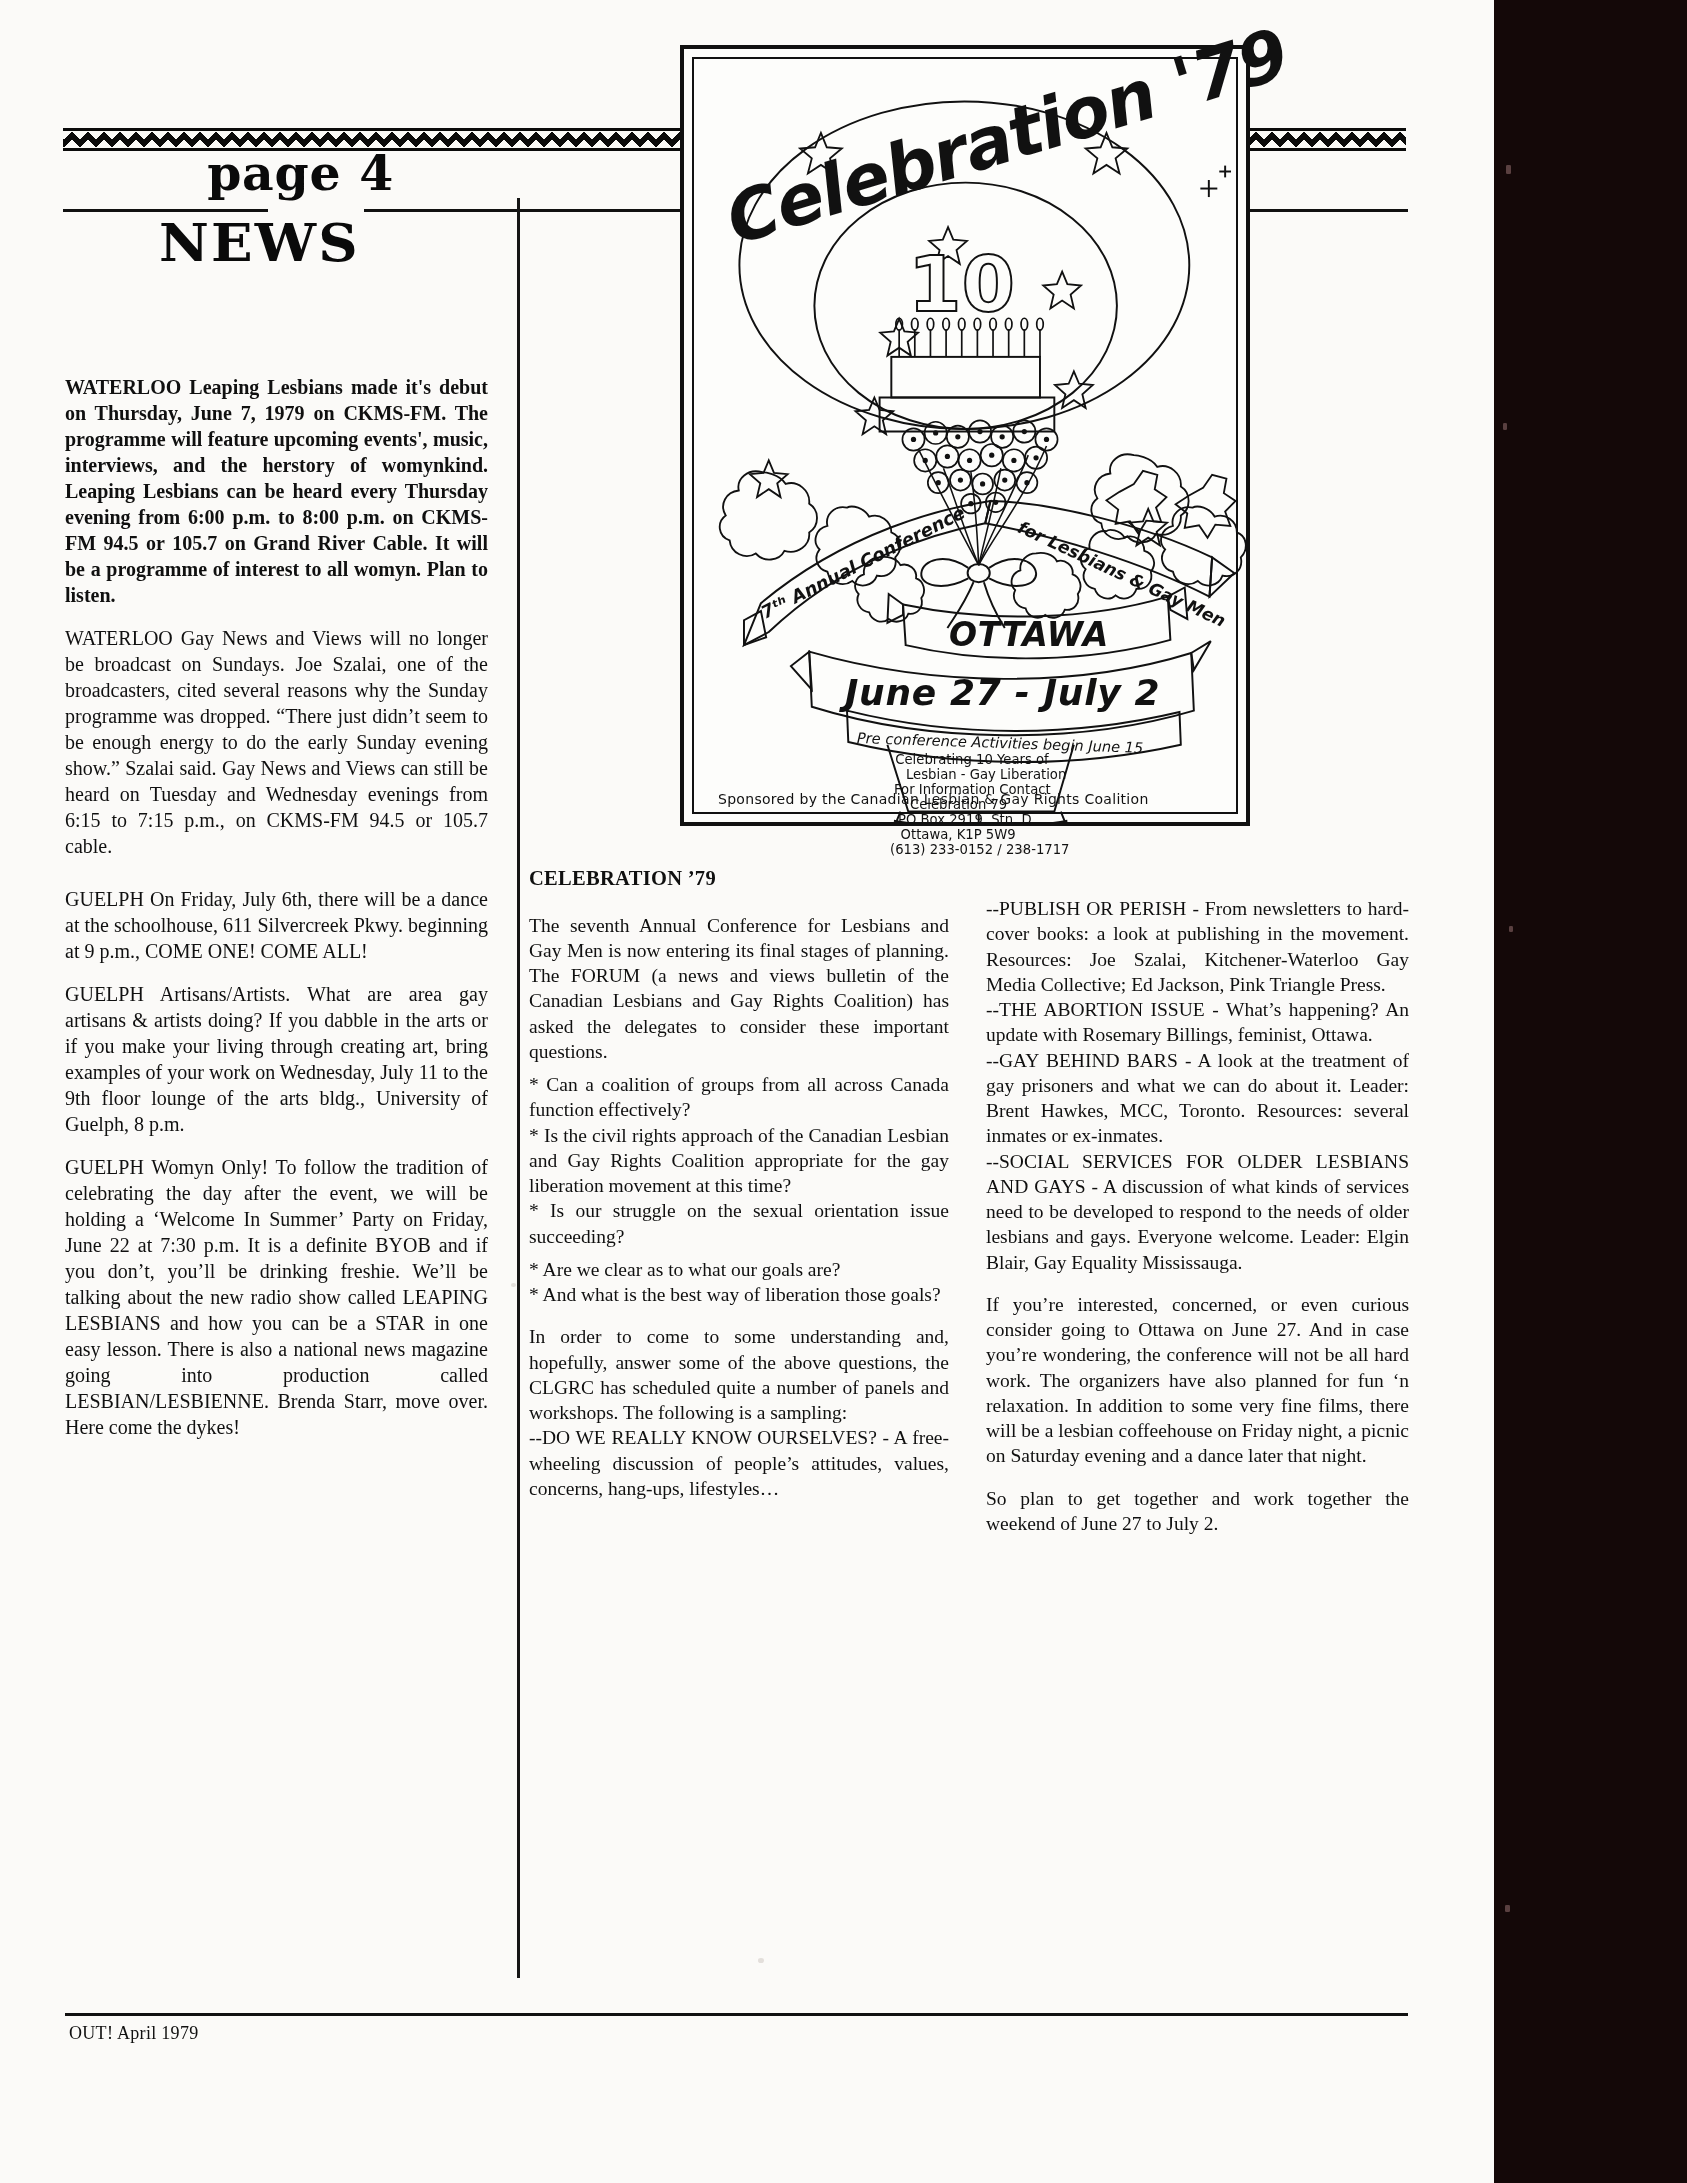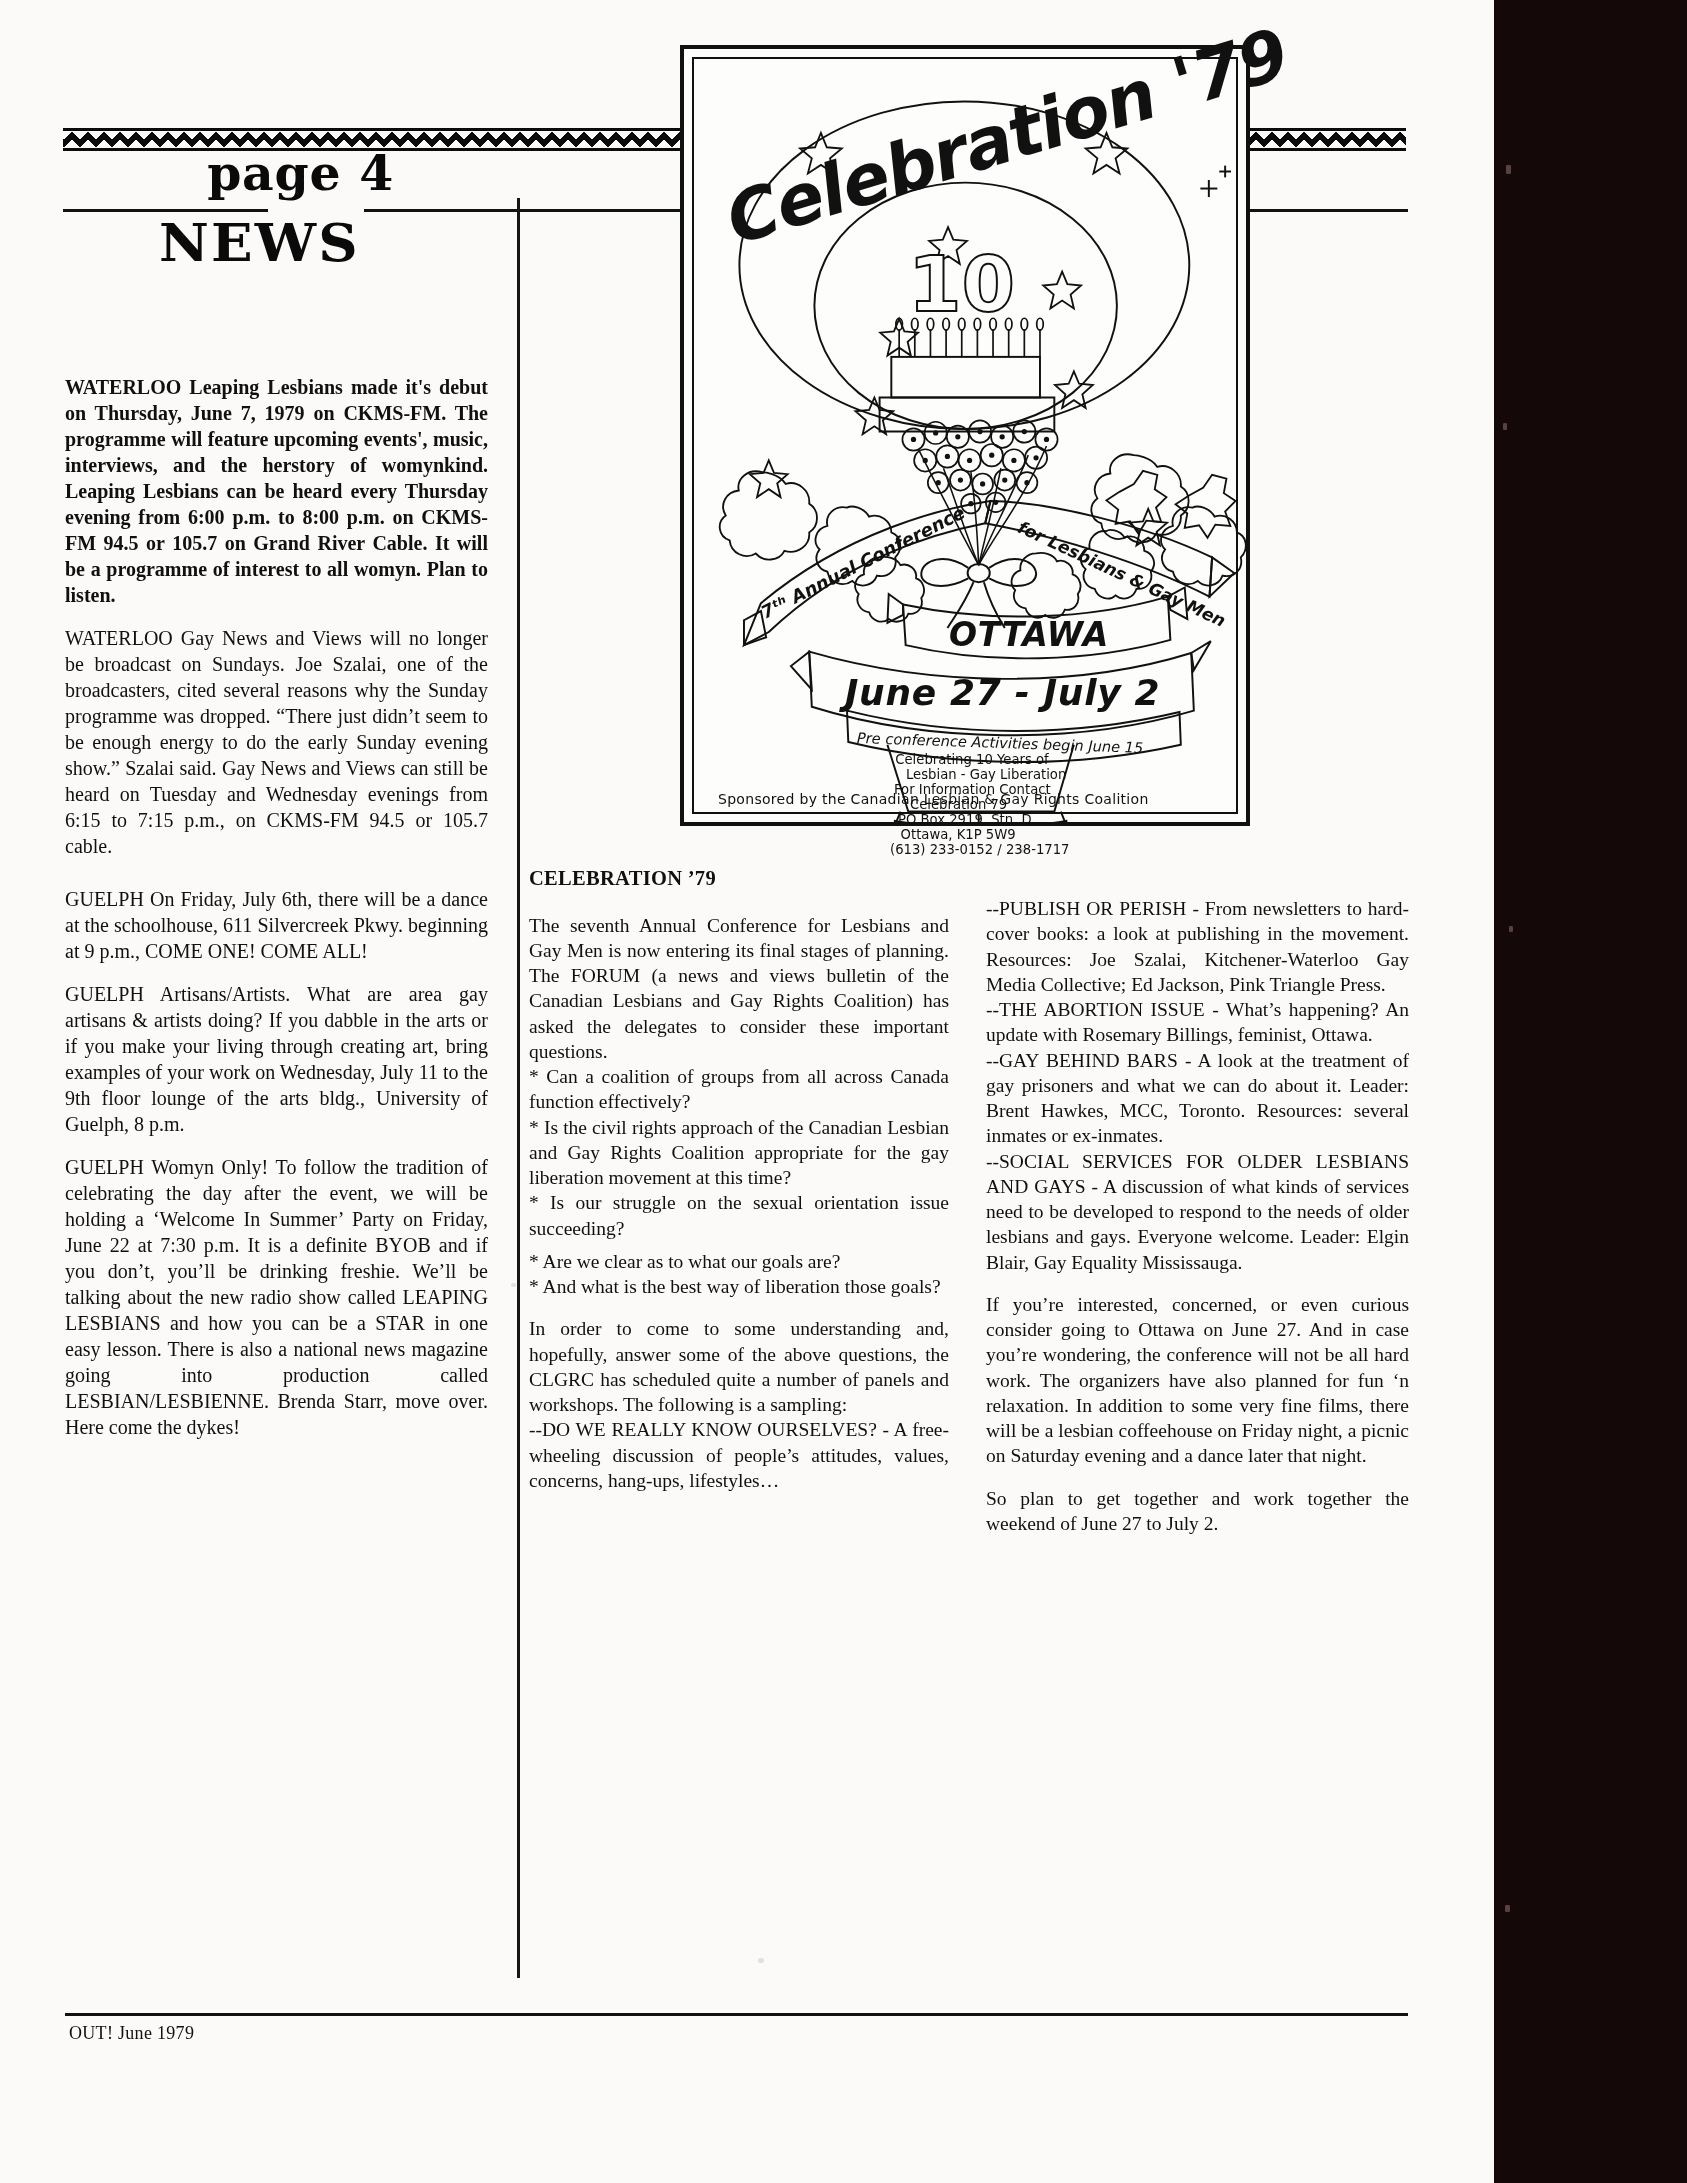--- a/index.html
+++ b/index.html
@@ -315,21 +315,21 @@
       <div class="ptxt" style="position:relative;left:12px;font-size:13.2px;">PO Box 2919, Stn. D</div>
       <div class="ptxt" style="position:relative;left:14.6px;font-size:13.2px;">Ottawa, K1P 5W9</div>
       <div class="ptxt" style="position:relative;left:4px;font-size:13.2px;">(613) 233-0152 / 238-1717</div>
     </div>
 
     <div class="ptxt" style="left:34px;top:742px;font-size:14px;letter-spacing:0.3px;">Sponsored by the Canadian Lesbian &amp; Gay Rights Coalition</div>
   </div>
 
   <div class="col" id="col2">
     <div class="sub-head">CELEBRATION ’79</div>
-    <p style="margin-bottom:0;">The seventh Annual Conference for Lesbians and Gay Men is now entering its final stages of planning. The FORUM (a news and views bulletin of the Canadian Lesbians and Gay Rights Coalition) has asked the delegates to consider these important questions.</p>
+    <p style="margin-bottom:8px;">The seventh Annual Conference for Lesbians and Gay Men is now entering its final stages of planning. The FORUM (a news and views bulletin of the Canadian Lesbians and Gay Rights Coalition) has asked the delegates to consider these important questions.</p>
     <p style="margin-bottom:0;">* Can a coalition of groups from all across Canada function effectively?</p>
     <p style="margin-bottom:0;">
       <span>* Is the civil rights approach of the </span><b>Canadian Lesbian and Gay Rights Coalition</b><span> appropriate for the gay liberation movement at this time?</span>
     </p>
     <p style="margin-bottom:8px;">* Is our struggle on the sexual orientation issue succeeding?</p>
     <p style="margin-bottom:0;">* Are we clear as to what our goals are?</p>
     <p>* And what is the best way of liberation those goals?</p>
     <p style="margin-bottom:0;">In order to come to some understanding and, hopefully, answer some of the above questions, the CLGRC has scheduled quite a number of panels and workshops. The following is a sampling:</p>
     <p style="margin-bottom:0;">--DO WE REALLY KNOW OURSELVES? - A free-wheeling discussion of people’s attitudes, values, concerns, hang-ups, lifestyles…</p>
   </div>
@@ -337,21 +337,21 @@
   <div class="col" id="col3">
     <p style="margin-bottom:0;">--PUBLISH OR PERISH - From newsletters to hard-cover books: a look at publishing in the movement. Resources: Joe Szalai, Kitchener-Waterloo Gay Media Collective; Ed Jackson, Pink Triangle Press.</p>
     <p style="margin-bottom:0;">--THE ABORTION ISSUE - What’s happening? An update with Rosemary Billings, feminist, Ottawa.</p>
     <p style="margin-bottom:0;">--GAY BEHIND BARS - A look at the treatment of gay prisoners and what we can do about it. Leader: Brent Hawkes, MCC, Toronto. Resources: several inmates or ex-inmates.</p>
     <p>--SOCIAL SERVICES FOR OLDER LESBIANS AND GAYS - A discussion of what kinds of services need to be developed to respond to the needs of older lesbians and gays. Everyone welcome. Leader: Elgin Blair, Gay Equality Mississauga.</p>
     <p>If you’re interested, concerned, or even curious consider going to Ottawa on June 27. And in case you’re wondering, the conference will not be all hard work. The organizers have also planned for fun ‘n relaxation. In addition to some very fine films, there will be a lesbian coffeehouse on Friday night, a picnic on Saturday evening and a dance later that night.</p>
     <p>So plan to get together and work together the weekend of June 27 to July 2.</p>
   </div>
 
   <div id="footer-rule"></div>
-  <div id="footer-text">OUT! June 1979</div>
+  <div id="footer-text">OUT! April 1979</div>
 
 </div>
 
 <div id="scanbed">
   <div class="speck" style="left:12px;top:165px;width:4.6px;height:9.3px;"></div>
   <div class="speck" style="left:9.3px;top:423px;width:4px;height:6.6px;"></div>
   <div class="speck" style="left:14.6px;top:926px;width:4px;height:6px;"></div>
   <div class="speck" style="left:10.6px;top:1905px;width:5.3px;height:6.6px;"></div>
 </div>
 

